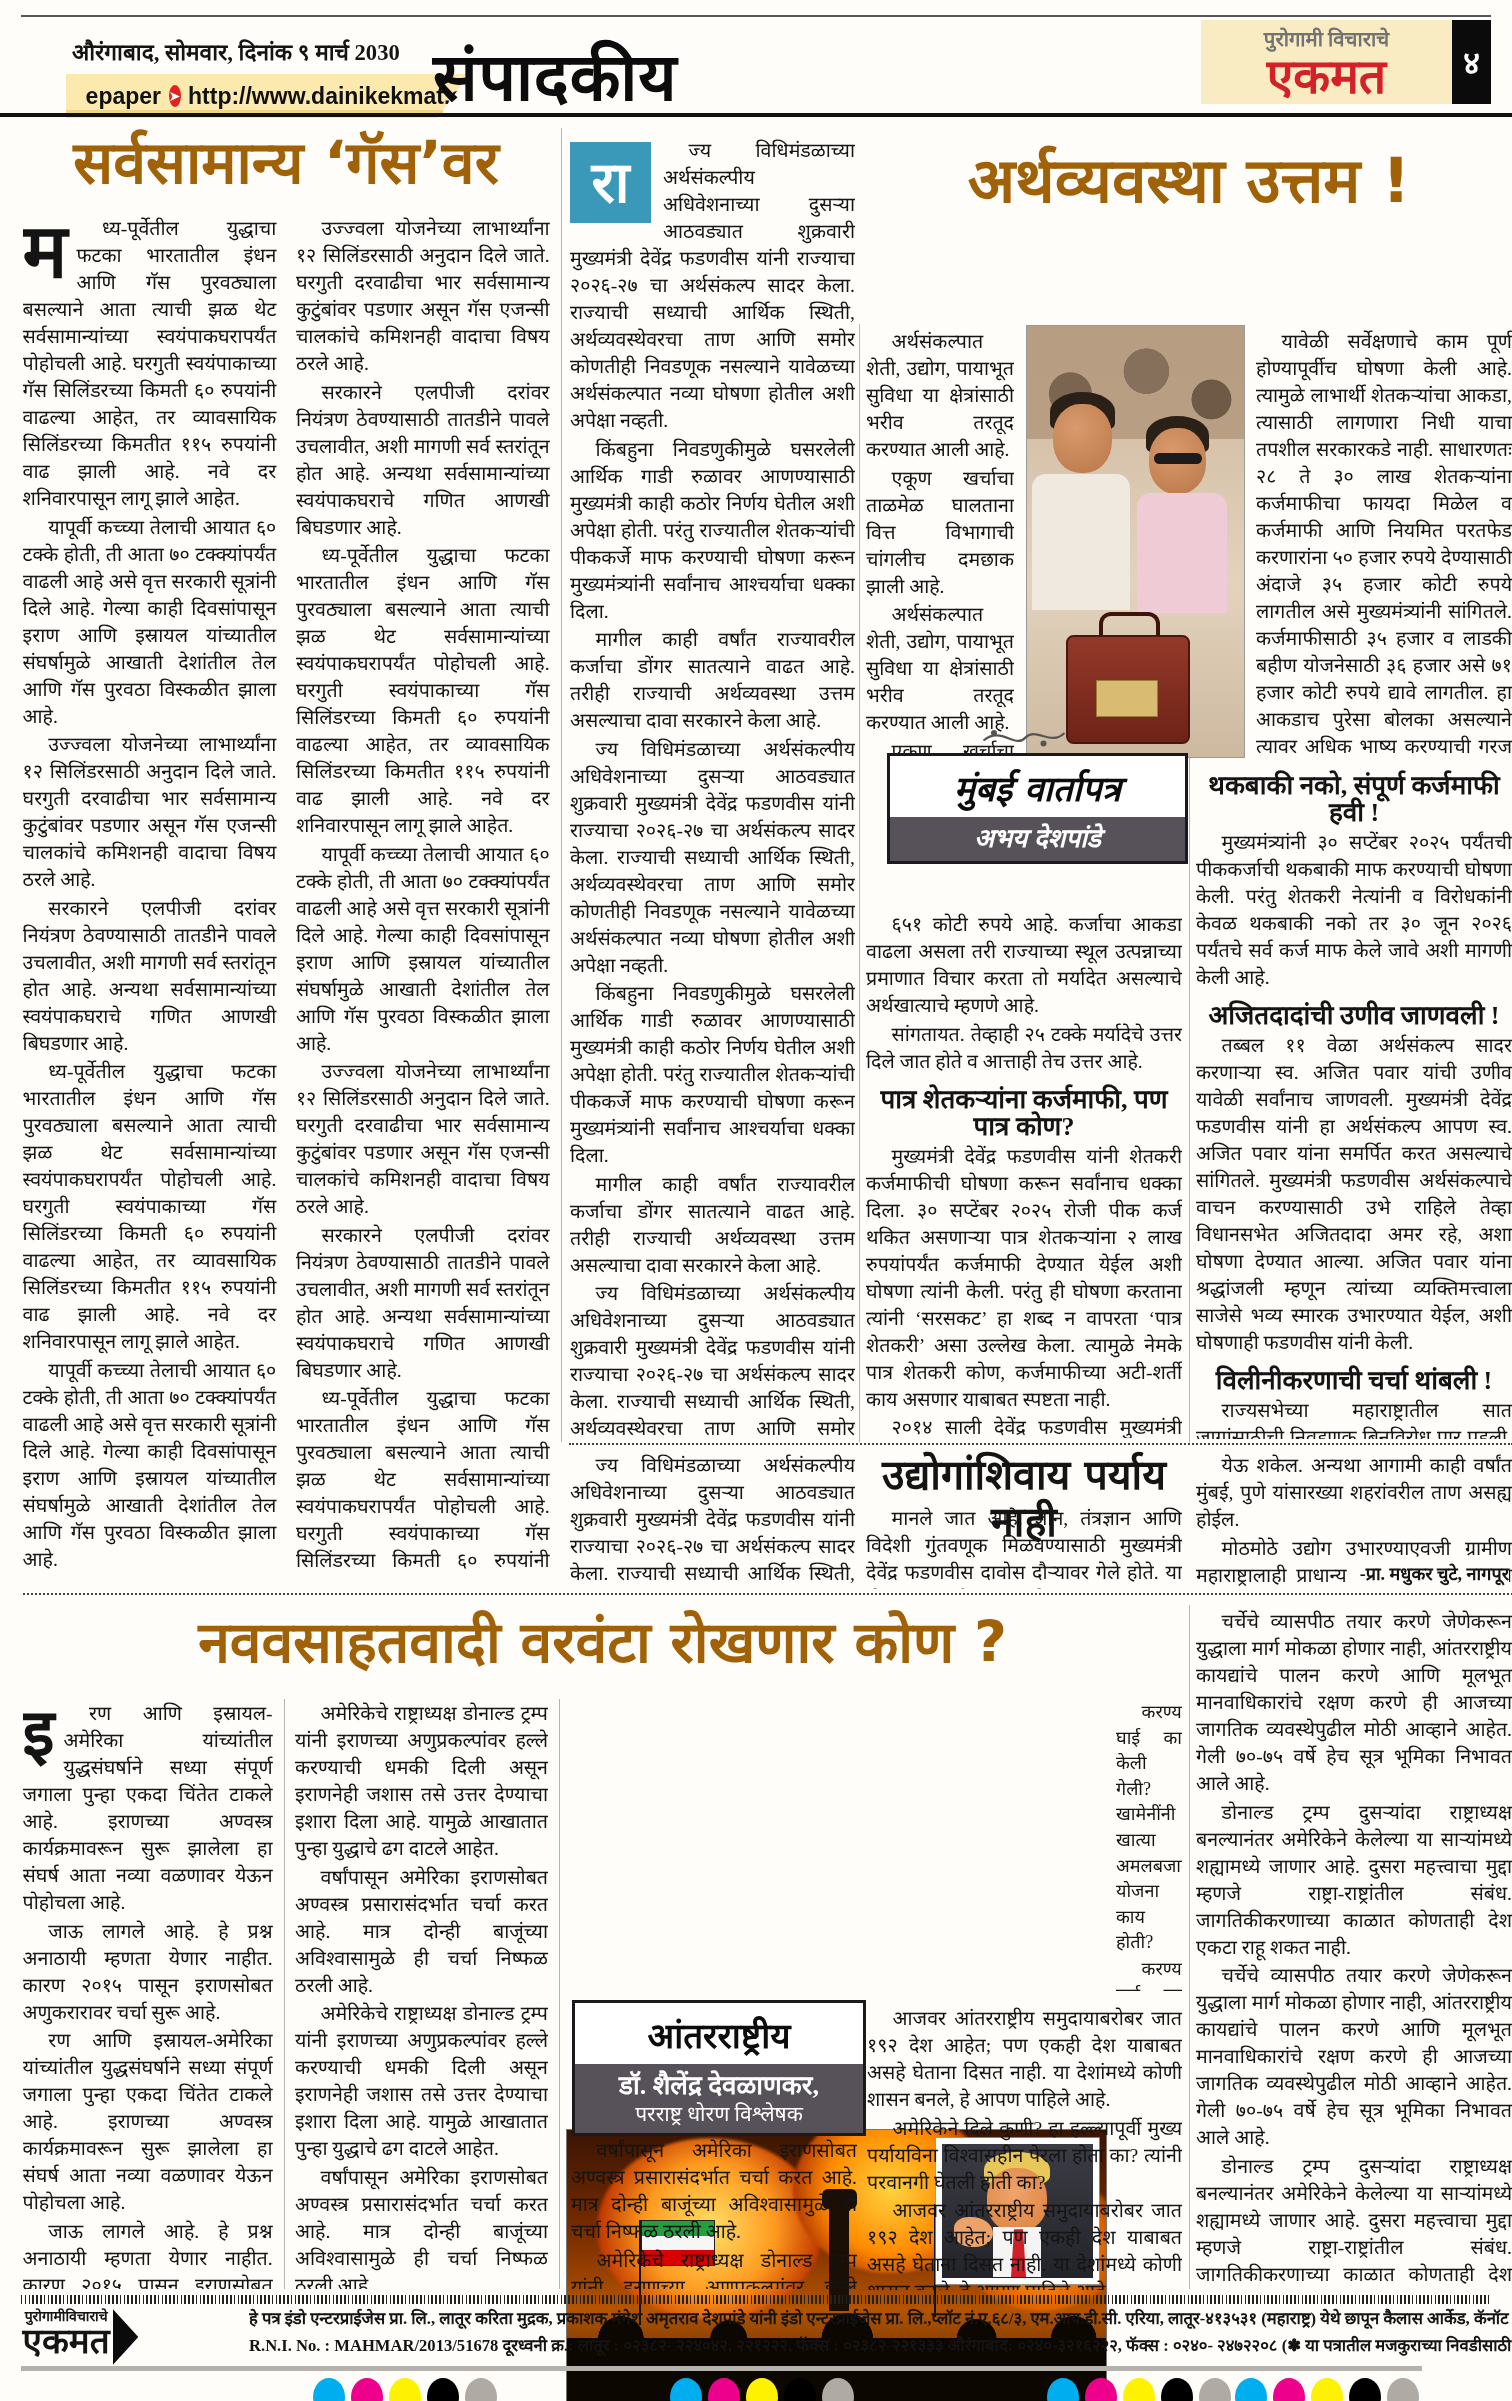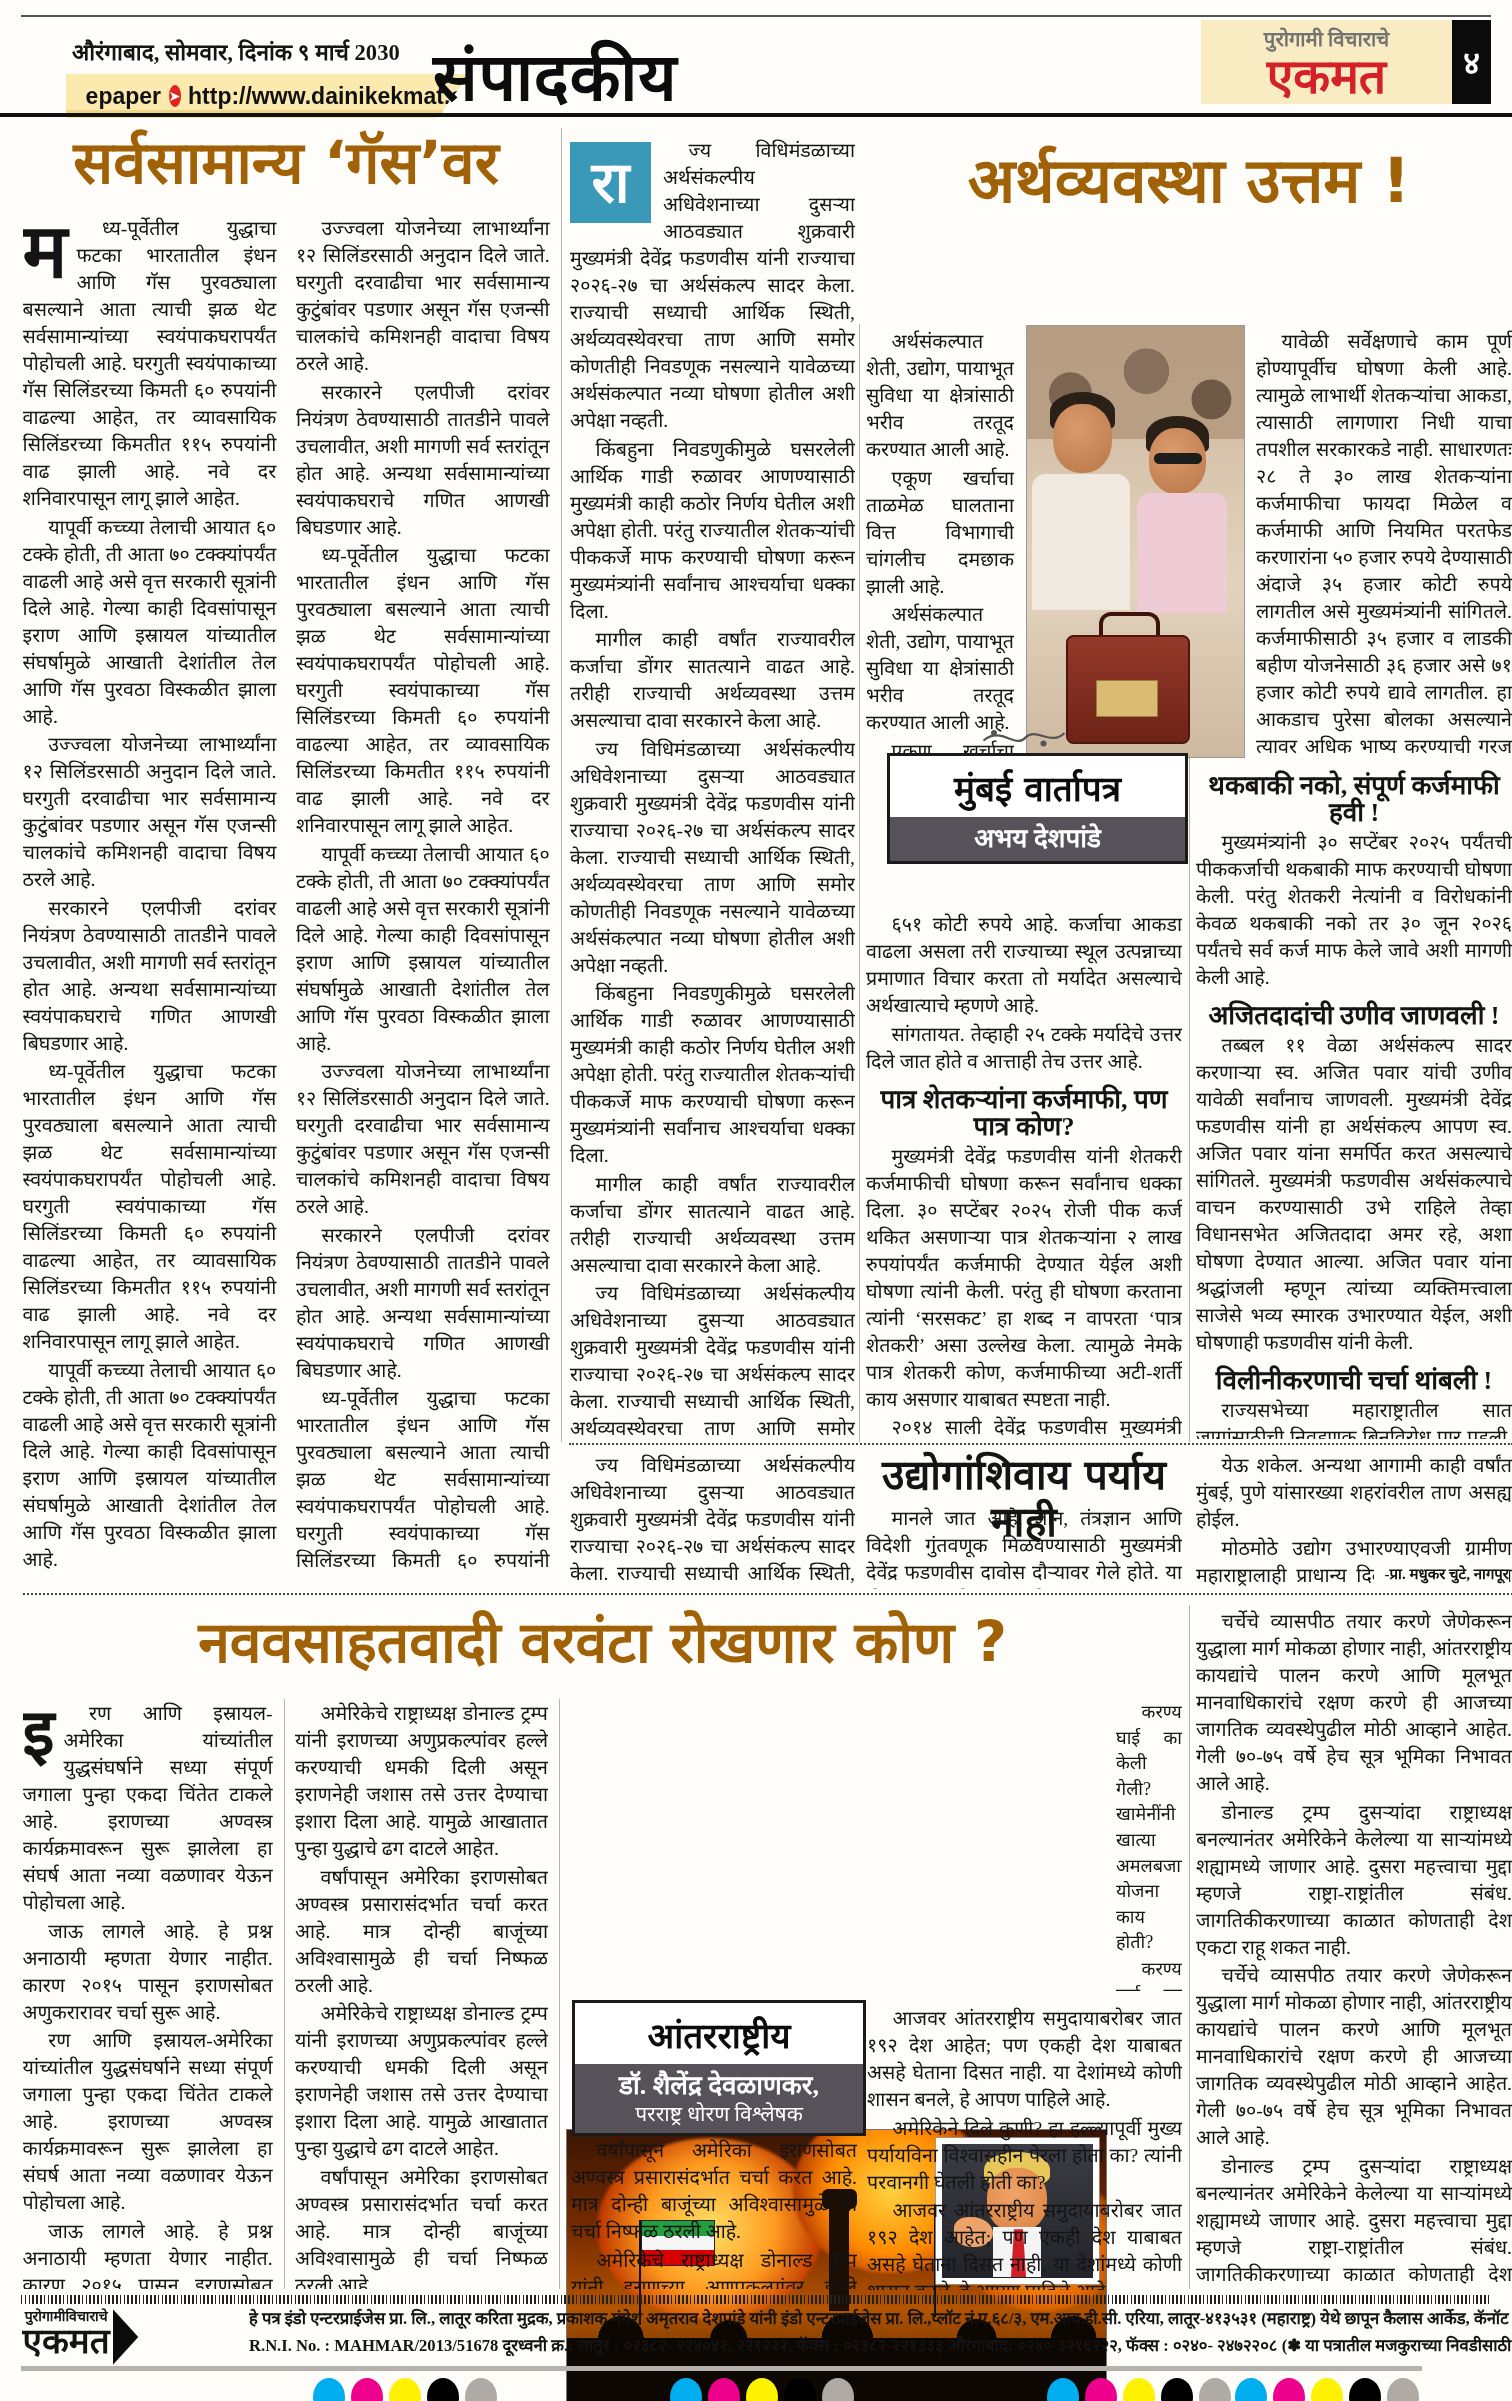--- a/index.html
+++ b/index.html
@@ -41,21 +41,21 @@
             font-family:"DejaVu Sans","Liberation Sans",sans-serif;}
   .dc-box{float:left;width:81px;height:81px;background:#3a99b8;color:#fff;font-size:57px;line-height:81px;
           text-align:center;font-weight:bold;margin:4.5px 12px 4.5px 0;font-family:"DejaVu Sans","Liberation Sans",sans-serif;}
   
   .colbox{border:3px solid #1a1a1a;background:#fff;text-align:center;}
   .colbox .cb-title{font-size:35px;font-weight:900;padding:7.5px 4.5px 6px;color:#0c0c0c;
           font-family:"DejaVu Sans","Liberation Sans",sans-serif;}
   .colbox .cb-band{background:#575259;color:#fff;padding:6px 4.5px;}
   .cb-byline{font-size:26px;font-weight:bold;line-height:32px;}
   .cb-role{font-size:21px;line-height:25.6px;}
-  .sig{position:absolute;right:3px;bottom:1.5px;background:#fffdfa;font-weight:bold;font-size:15px;padding-left:10.5px;}
+  .sig{position:absolute;right:3px;bottom:1.5px;background:#fffdfa;font-weight:bold;font-size:18px;padding-left:10.5px;}
   
   .photo{overflow:hidden;position:relative;}
   .budget-photo{background:linear-gradient(180deg,#c9b49a 0%,#d8c4ac 30%,#e3d3bd 60%,#cdb9a0 100%);}
   .crowd{position:absolute;left:0;top:0;right:0;height:113px;
          background:radial-gradient(circle at 20% 60%,#6d5742 0 21px,transparent 22px),
                     radial-gradient(circle at 55% 40%,#7a6450 0 22.6px,transparent 23px),
                     radial-gradient(circle at 85% 65%,#5d4936 0 19.6px,transparent 20.3px),#b49a7e;opacity:.85;}
   .face{position:absolute;border-radius:46%;background:radial-gradient(circle at 40% 35%,#d99a6d,#b97747);}
   .hair{position:absolute;border-radius:50% 50% 20% 20%;background:#2b2017;}
   .jacket{position:absolute;border-radius:13.6px 13.6px 0 0;}
@@ -167,21 +167,21 @@
 
   <div class="abs bt" style="left:1256px;top:328px;width:256px;height:426px;">
       <p>यावेळी सर्वेक्षणाचे काम पूर्ण होण्यापूर्वीच घोषणा केली आहे. त्यामुळे लाभार्थी शेतकऱ्यांचा आकडा, त्यासाठी लागणारा निधी याचा तपशील सरकारकडे नाही. साधारणतः २८ ते ३० लाख शेतकऱ्यांना कर्जमाफीचा फायदा मिळेल व कर्जमाफी आणि नियमित परतफेड करणारांना ५० हजार रुपये देण्यासाठी अंदाजे ३५ हजार कोटी रुपये लागतील असे मुख्यमंत्र्यांनी सांगितले. कर्जमाफीसाठी ३५ हजार व लाडकी बहीण योजनेसाठी ३६ हजार असे ७१ हजार कोटी रुपये द्यावे लागतील. हा आकडाच पुरेसा बोलका असल्याने त्यावर अधिक भाष्य करण्याची गरज नाही.</p>
     </div>
 
   <svg class="abs orn" style="left:979px;top:724px;" width="90" height="27" viewBox="0 0 120 36">
     <path d="M6 22 C30 2 48 34 62 18 C76 4 96 30 114 12" stroke="#555" stroke-width="3" fill="none"></path>
     <circle cx="20" cy="12" r="4" fill="#555"></circle>
       <circle cx="86" cy="26" r="4" fill="#555"></circle>
   </svg>
-  <div class="abs colbox" style="left:887px;top:753px;width:295px;">
+  <div class="abs colbox" style="left:887px;top:753px;width:295px;font-style:italic;">
     <div class="cb-title">मुंबई वार्तापत्र</div>
     <div class="cb-band">
         <div class="cb-byline">अभय देशपांडे</div>
       </div>
   </div>
 
   <div class="abs bt" style="left:866px;top:911px;width:316px;height:527px;">
       <p>६५१ कोटी रुपये आहे. कर्जाचा आकडा वाढला असला तरी राज्याच्या स्थूल उत्पन्नाच्या प्रमाणात विचार करता तो मर्यादेत असल्याचे अर्थखात्याचे म्हणणे आहे.</p>
       <p>सांगतायत. तेव्हाही २५ टक्के मर्यादेचे उत्तर दिले जात होते व आत्ताही तेच उत्तर आहे.</p>
       <h4>पात्र शेतकऱ्यांना कर्जमाफी, पण पात्र कोण?</h4>

